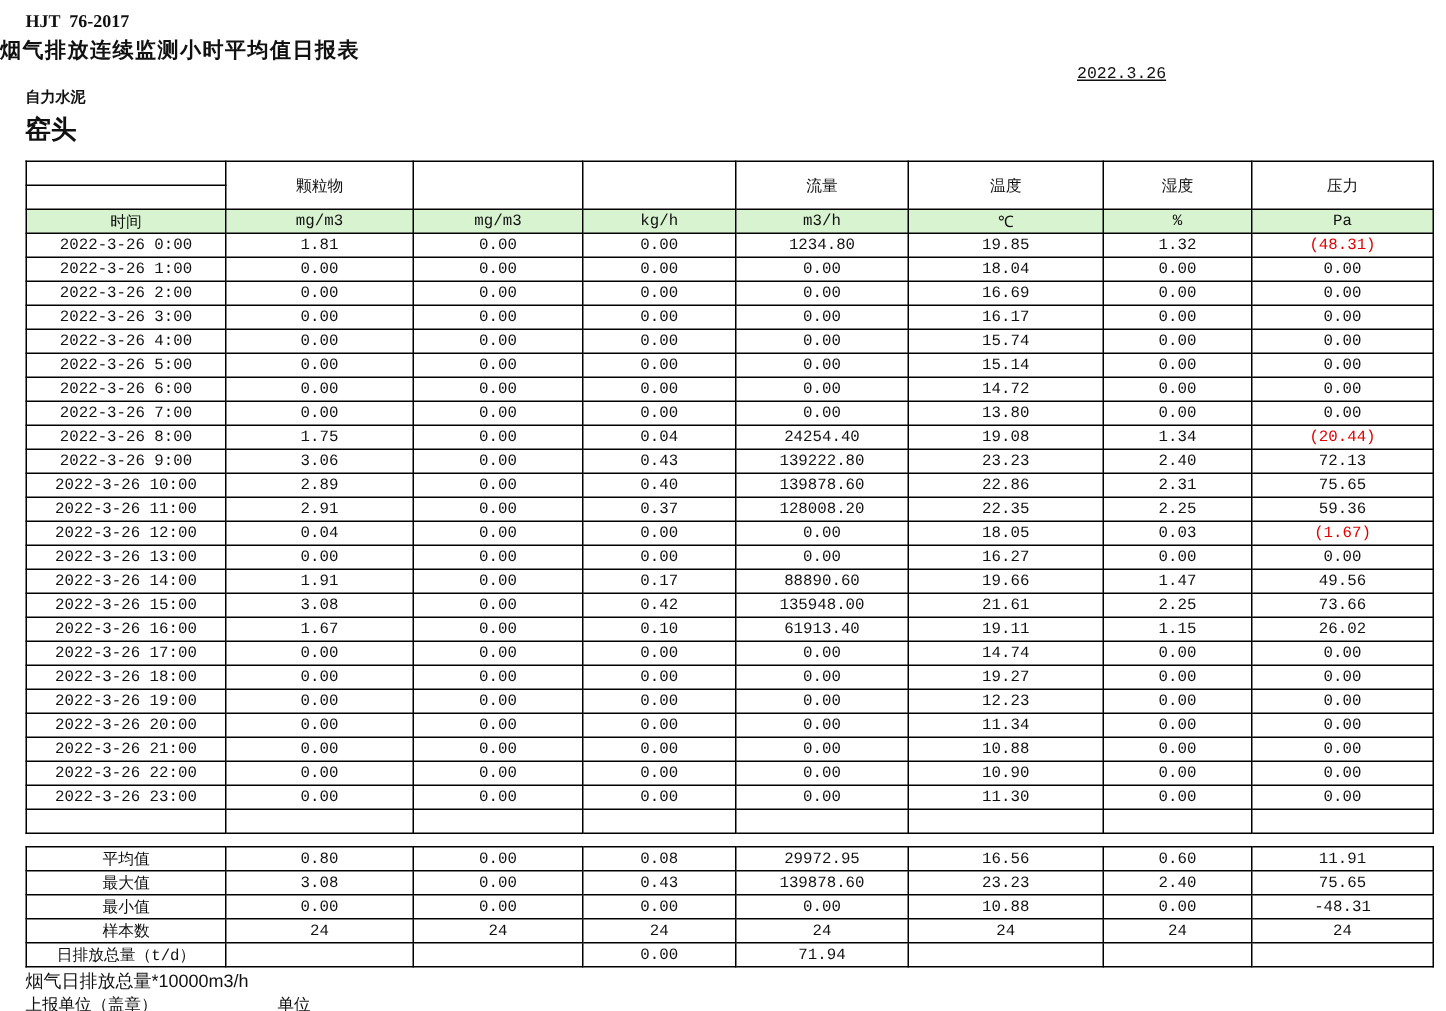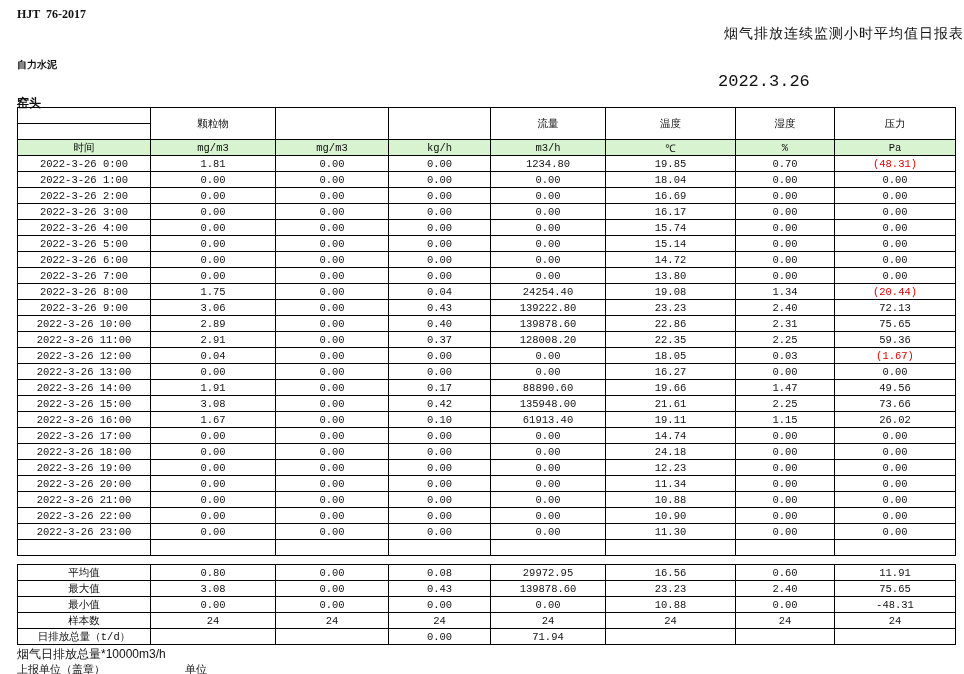--- a/index.html
+++ b/index.html
@@ -2,24 +2,24 @@
 <html style="--unit-bg: #d8f3d0; --neg: #e00000;"><head>
 <meta charset="utf-8">
 <style>
   :root{ --unit-bg:#d8f3d0; --neg:#e00000; }
   html,body{margin:0;padding:0;}
   body{
     width:964px;height:674px;background:#fff;position:relative;
     font-family:"Liberation Sans",sans-serif;color:#111;overflow:hidden;
   }
   .doc-code{position:absolute;left:17px;top:7px;font-size:12px;font-weight:bold;white-space:pre;font-family:"Liberation Serif",serif;}
-  .title{position:absolute;left:0;top:25px;width:100%;text-align:right;font-size:14px;font-weight:normal;letter-spacing:1px;}
+  .title{position:absolute;left:0;top:25px;width:100%;text-align:left;font-size:14px;font-weight:bold;letter-spacing:1px;}
   .company{position:absolute;left:17px;top:58px;font-size:10px;font-weight:bold;}
-  .station{position:absolute;left:17px;top:75px;font-size:12px;font-weight:bold;margin-top:20px;}
-  .date{position:absolute;left:718px;top:72px;font-size:17px;font-family:"Liberation Mono","DejaVu Sans Mono",monospace;}
+  .station{position:absolute;left:17px;top:75px;font-size:17px;font-weight:bold;}
+  .date{position:absolute;left:718px;top:44px;font-size:11px;font-family:"Liberation Mono","DejaVu Sans Mono",monospace;text-decoration:underline;}
   table.main{
     position:absolute;left:17px;border-collapse:collapse;table-layout:fixed;width:938px;
     font-family:"Liberation Mono","DejaVu Sans Mono",monospace;font-size:10.5px;
   }
   table.head-table{top:107px;}
   table.summary-table{top:564px;padding-left:48px;}
   td{
     border:1px solid #000;text-align:center;vertical-align:middle;
     padding:0;height:15px;white-space:nowrap;overflow:hidden;
   }
@@ -77,21 +77,21 @@
     </tr>
   </thead>
   <tbody id="data-body">
       <tr>
         <td>2022-3-26 0:00</td>
         <td>1.81</td>
         <td>0.00</td>
         <td>0.00</td>
         <td>1234.80</td>
         <td>19.85</td>
-        <td>0.70</td>
+        <td>1.32</td>
         <td class="neg">(48.31)</td>
       </tr>
       <tr>
         <td>2022-3-26 1:00</td>
         <td>0.00</td>
         <td>0.00</td>
         <td>0.00</td>
         <td>0.00</td>
         <td>18.04</td>
         <td>0.00</td>
@@ -256,21 +256,21 @@
         <td>14.74</td>
         <td>0.00</td>
         <td>0.00</td>
       </tr>
       <tr>
         <td>2022-3-26 18:00</td>
         <td>0.00</td>
         <td>0.00</td>
         <td>0.00</td>
         <td>0.00</td>
-        <td>24.18</td>
+        <td>19.27</td>
         <td>0.00</td>
         <td>0.00</td>
       </tr>
       <tr>
         <td>2022-3-26 19:00</td>
         <td>0.00</td>
         <td>0.00</td>
         <td>0.00</td>
         <td>0.00</td>
         <td>12.23</td>

